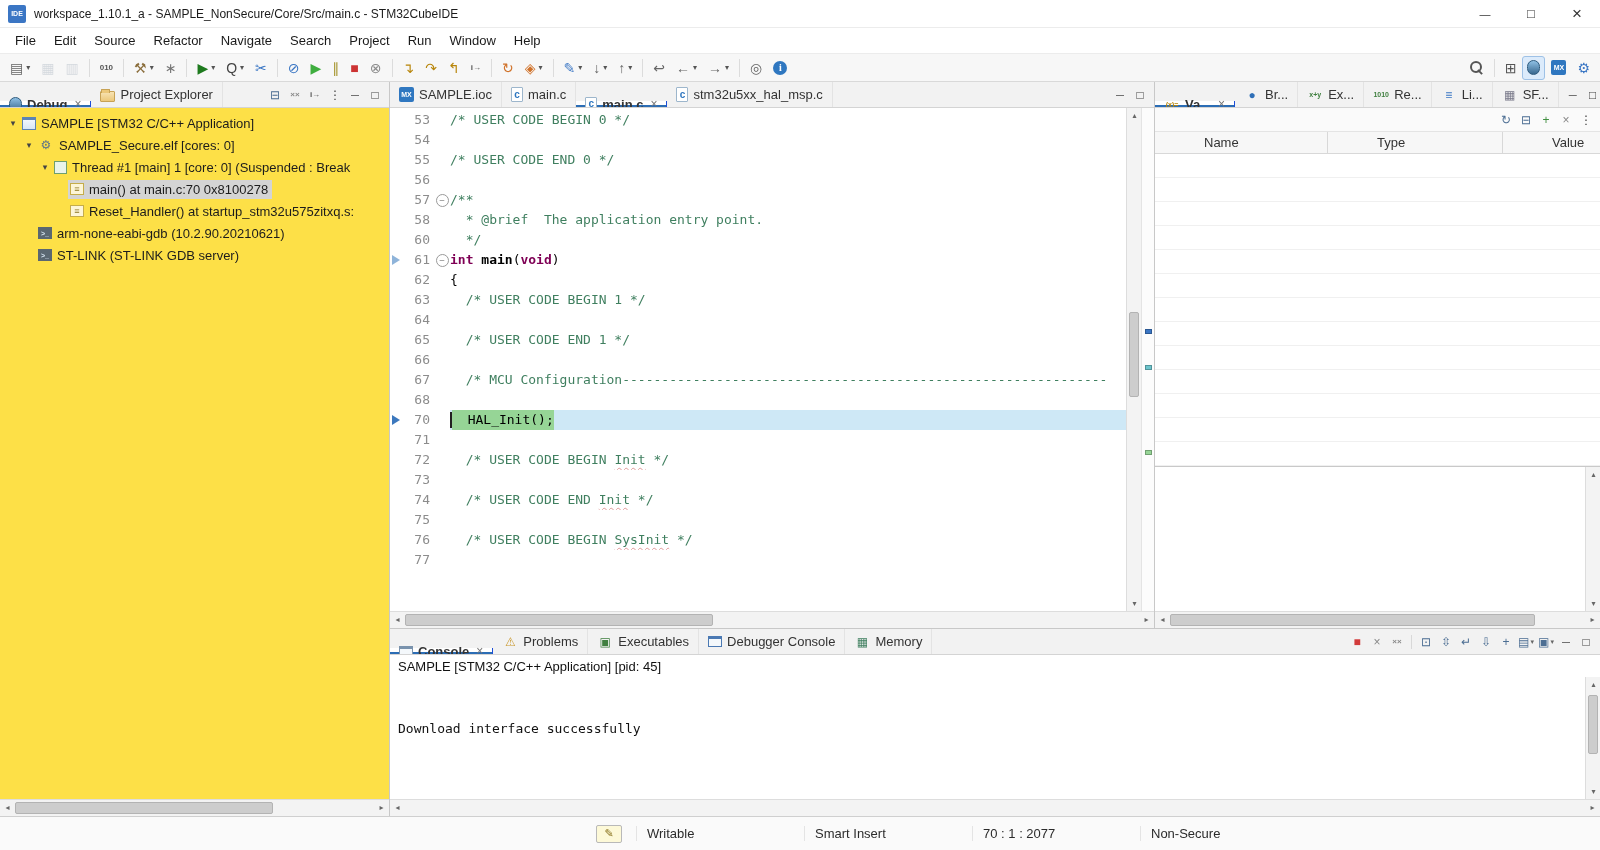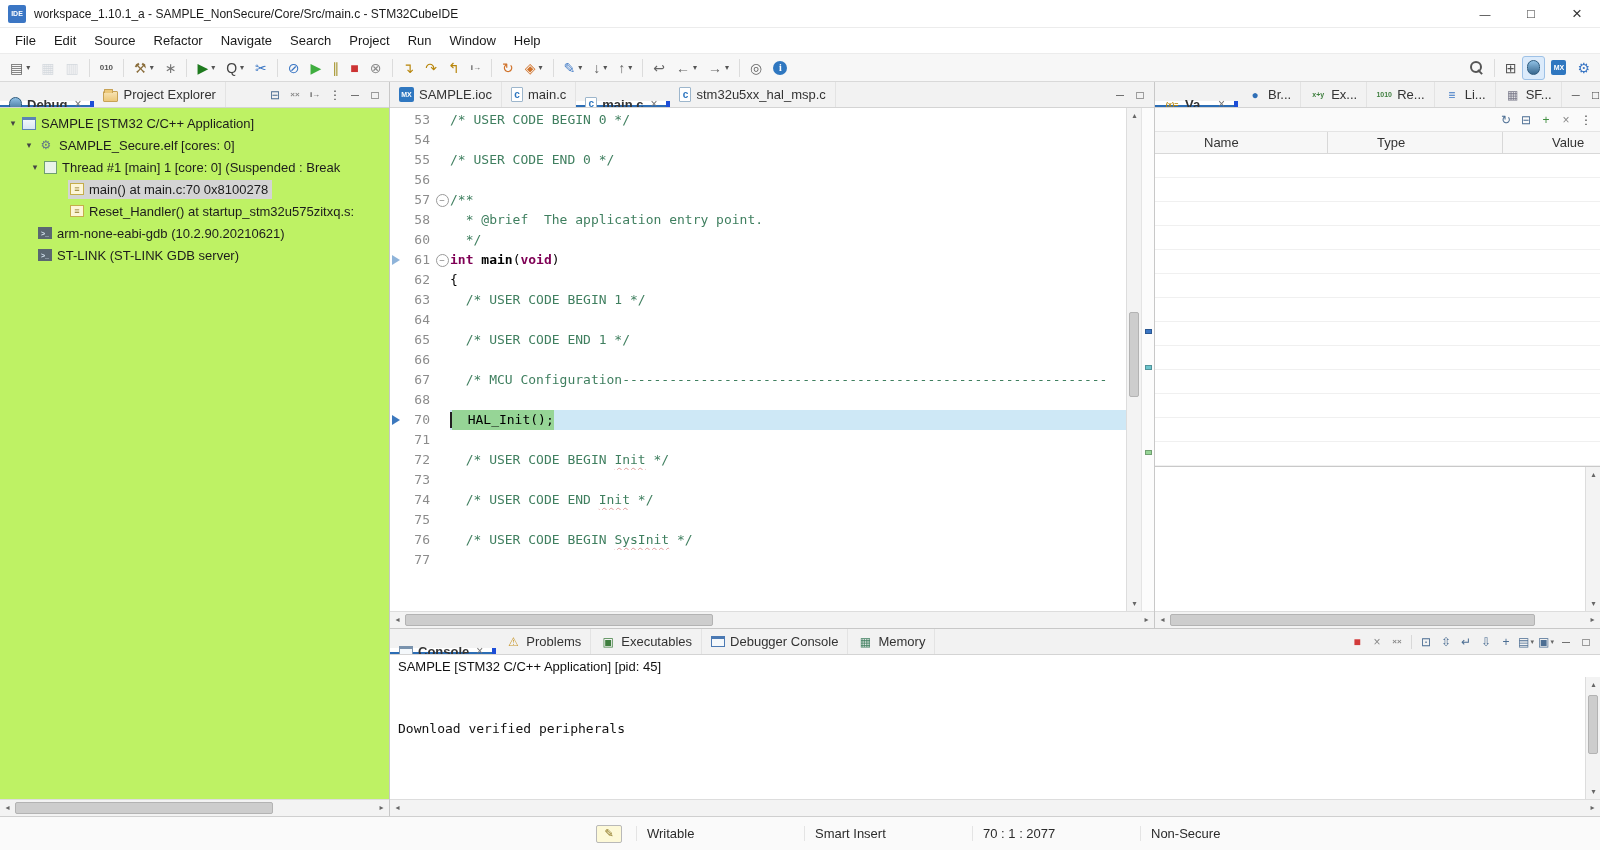--- a/index.html
+++ b/index.html
@@ -66,30 +66,30 @@
   .editor-col{flex:0 0 765px;display:flex;flex-direction:column;min-width:0;border-right:1px solid #c8c8c8;}
   .vars-panel{flex:1;display:flex;flex-direction:column;min-width:0;}
   .console-panel{flex:1;display:flex;flex-direction:column;min-height:0;border-top:1px solid #c8c8c8;}
 
   
   .view-tabs{flex:0 0 26px;display:flex;align-items:stretch;background:#f2f2f2;border-bottom:1px solid #d4d4d4;overflow:hidden;}
   .tabs-host{display:flex;align-items:stretch;}
   .tabrow-spacer{flex:1;}
   .icons-host{display:flex;align-items:center;gap:2px;padding:0 5px;}
   .vtab{display:flex;align-items:center;gap:5px;padding:0 9px;color:#333;white-space:nowrap;border-right:1px solid #e3e3e3;}
-  .vtab.active{background:#fff;font-weight:bold;box-shadow:inset 0 -2px 0 var(--accent);border-right:4px solid #1d4ed8;margin-top:19px;}
+  .vtab.active{background:#fff;font-weight:bold;box-shadow:inset 0 -2px 0 var(--accent);border-right:1px solid #1d4ed8;margin-top:19px;}
   .tabclose{font-size:12px;color:#777;margin-left:2px;font-weight:normal;}
   .mini-btn{display:inline-flex;align-items:center;justify-content:center;min-width:18px;height:18px;border-radius:2px;padding:0 1px;}
   .mini-btn .glyph{font-size:12px;line-height:1;}
   .mini-btn .glyph.small{font-size:8px;font-weight:bold;}
   .mini-btn .dd{font-size:7px;color:#666;margin-left:1px;}
   .mini-sep{width:1px;height:14px;background:#d8d8d8;margin:0 3px;display:inline-block;}
 
   
-  .tree{flex:1;overflow:hidden;padding-top:4px;background:#bef264;}
+  .tree{flex:1;overflow:hidden;padding-top:4px;background:#fde047;}
   .tree-row{height:22px;display:flex;align-items:center;white-space:nowrap;overflow:hidden;}
   .expander{width:14px;flex:0 0 14px;font-size:9px;color:#444;display:inline-flex;justify-content:center;}
   .expander.open::before{content:"▾";}
   .row-inner{display:inline-flex;align-items:center;gap:5px;padding:2px 4px 2px 2px;}
   .row-inner.selected{background:#d4d4d4;}
   .tree-label{color:#1c1c1c;}
 
   
   .editor-body{flex:0 0 503px;display:flex;min-height:0;background:#fff;}
   .code{flex:1;overflow:hidden;position:relative;padding-top:2px;}
@@ -347,21 +347,21 @@
               <span class="tree-label">SAMPLE [STM32 C/C++ Application]</span>
             </span>
           </div>
           <div class="tree-row" style="padding-left: 22px;">
             <span class="expander open"></span>
             <span class="row-inner">
               <span class="ic " style="color: rgb(96, 117, 134);">⚙</span>
               <span class="tree-label">SAMPLE_Secure.elf [cores: 0]</span>
             </span>
           </div>
-          <div class="tree-row" style="padding-left: 28px;">
+          <div class="tree-row" style="padding-left: 38px;">
             <span class="expander open"></span>
             <span class="row-inner">
               <span class="ic ic-thread"></span>
               <span class="tree-label">Thread #1 [main] 1 [core: 0] (Suspended : Break</span>
             </span>
           </div>
           <div class="tree-row" style="padding-left: 54px;">
             <span class="expander"></span>
             <span class="row-inner selected">
               <span class="ic ic-frame">≡</span>
@@ -641,21 +641,21 @@
               <span class="mini-btn">
                 <span class="glyph small" style="color: rgb(68, 68, 68);">—</span>
               </span>
               <span class="mini-btn">
                 <span class="glyph" style="color: rgb(68, 68, 68);">□</span>
               </span>
             </div>
         </div>
         <div class="console-title">SAMPLE [STM32 C/C++ Application]  [pid: 45]</div>
         <div class="console-body">
-          <pre class="console-text">Download verified peripherals</pre>
+          <pre class="console-text">Download interface successfully</pre>
           <div class="vscrollbar">
             <span class="sb-btn sb-up"></span>
             <div class="sb-track">
                 <div class="sb-thumb" style="top:3%;height:64%"></div>
               </div>
             <span class="sb-btn sb-down"></span>
           </div>
         </div>
         <div class="hscrollbar">
           <span class="sb-btn sb-left"></span>

